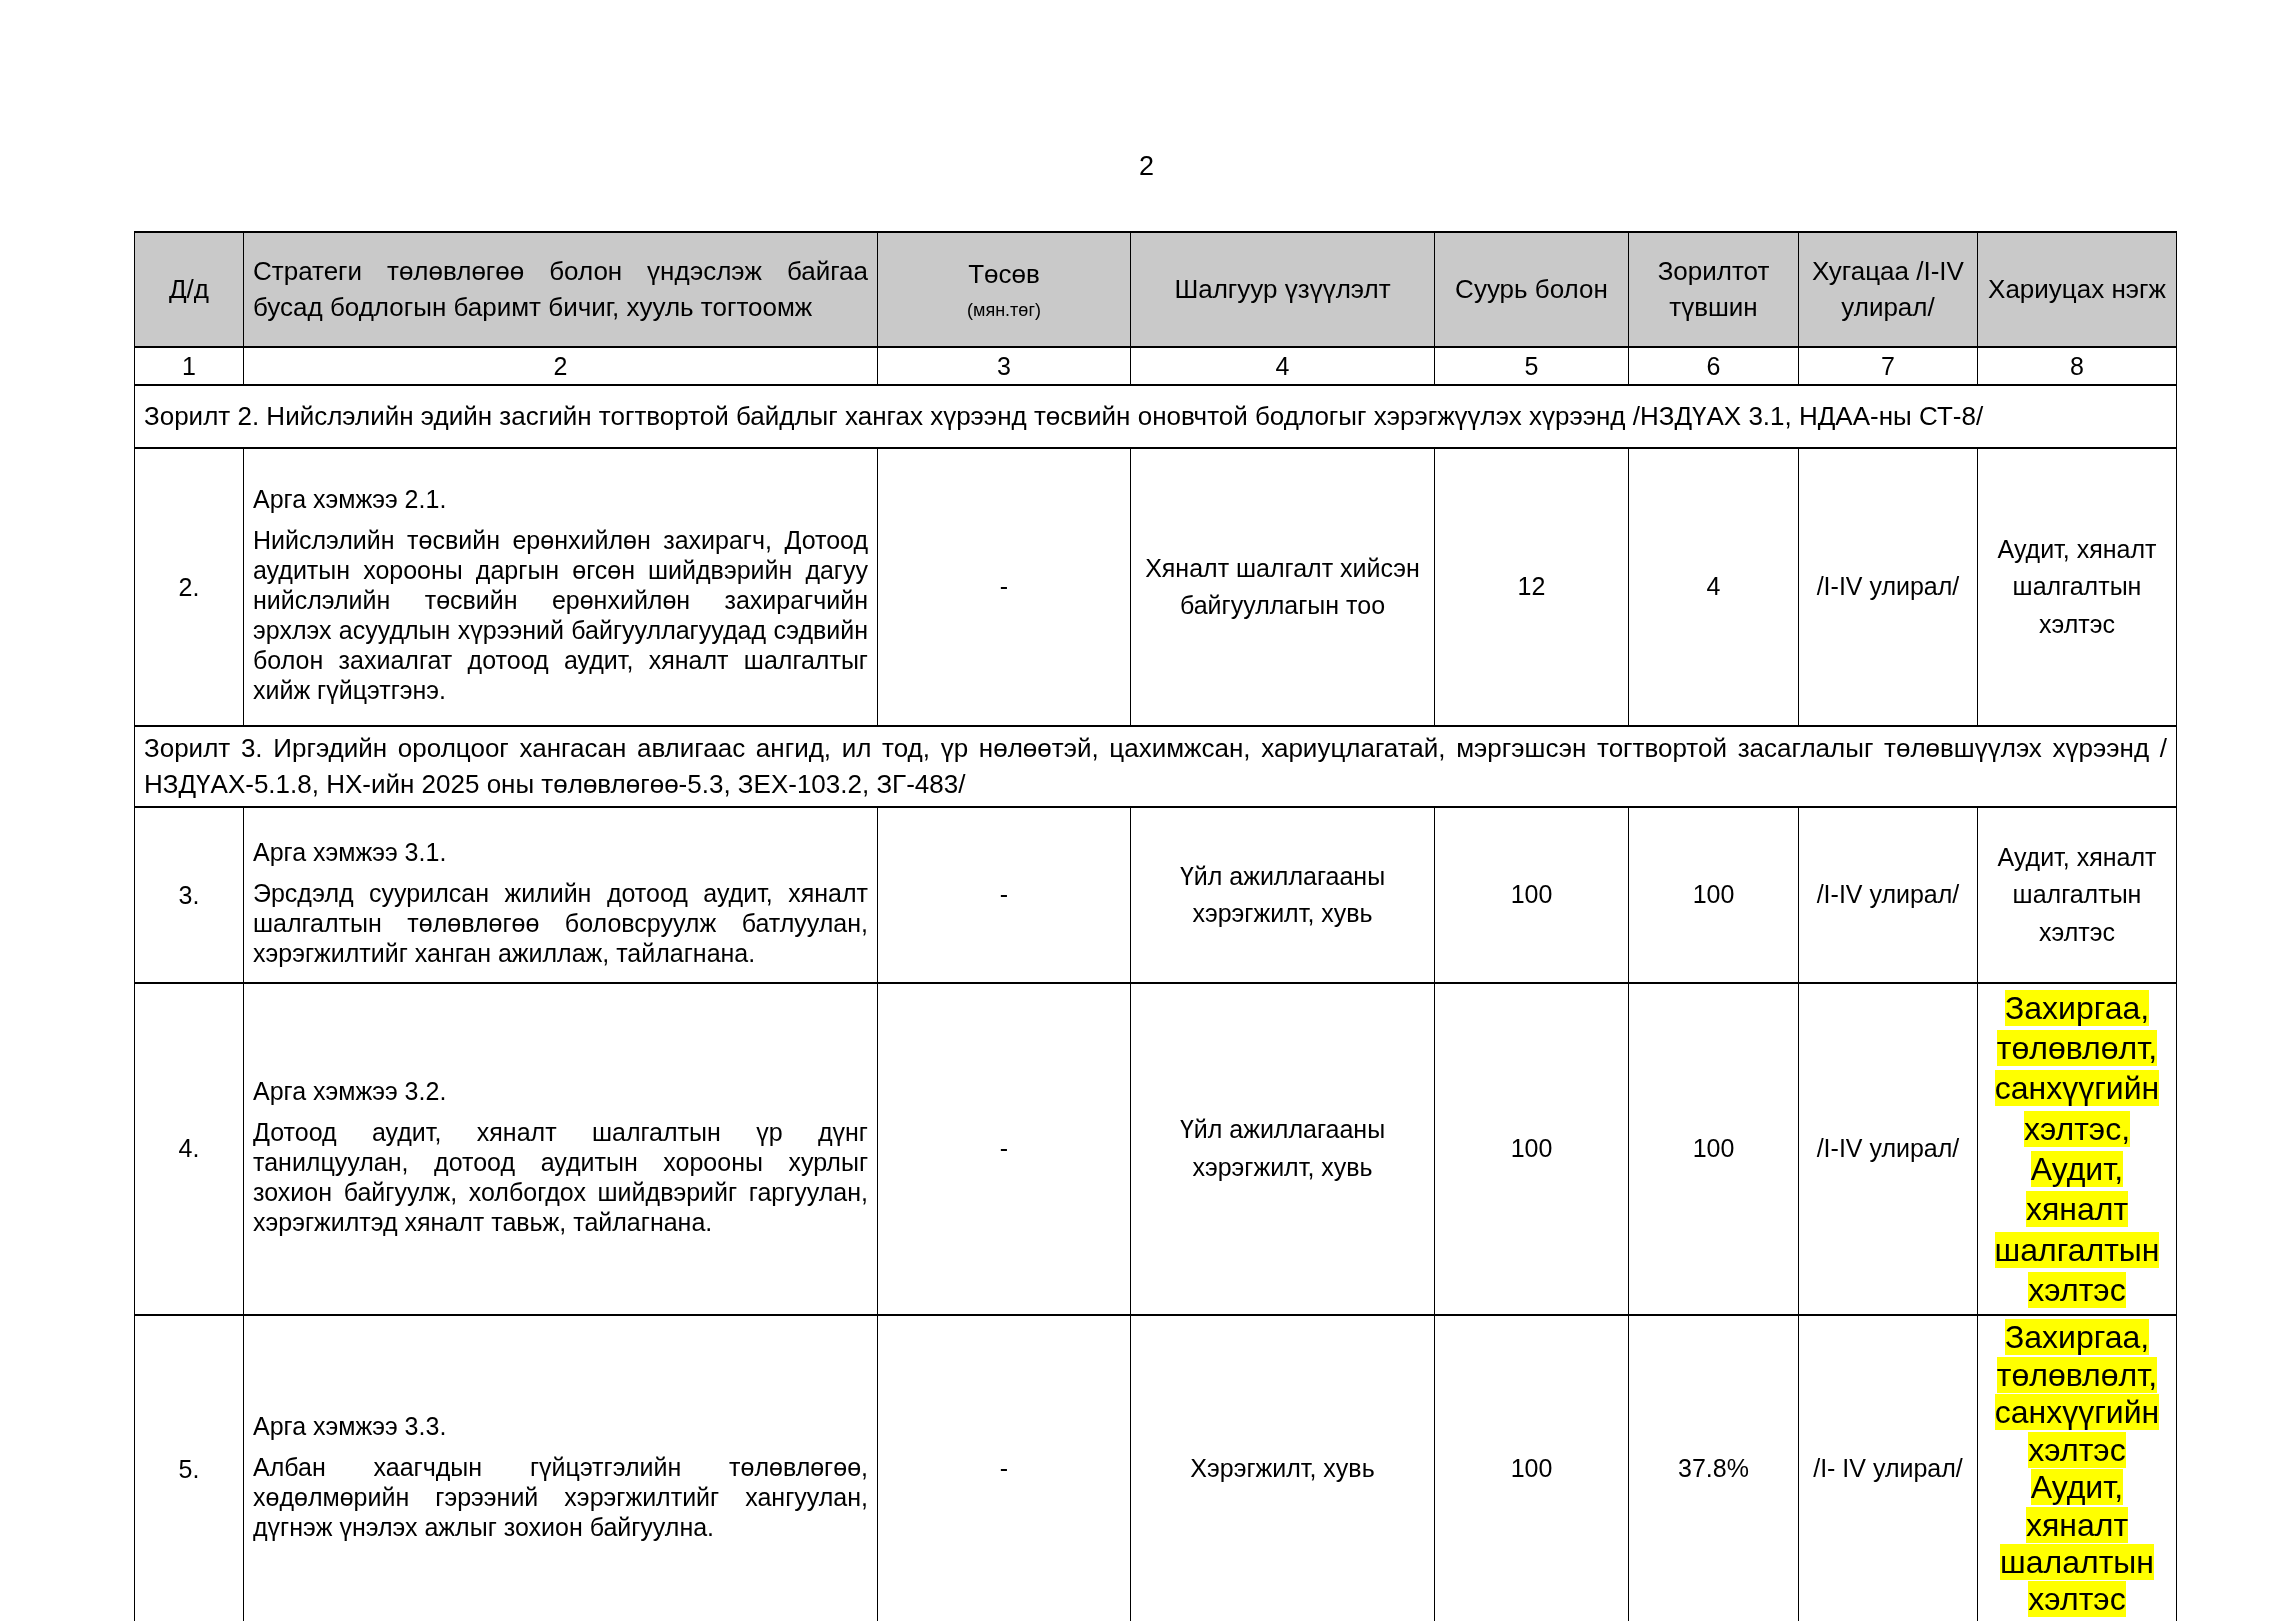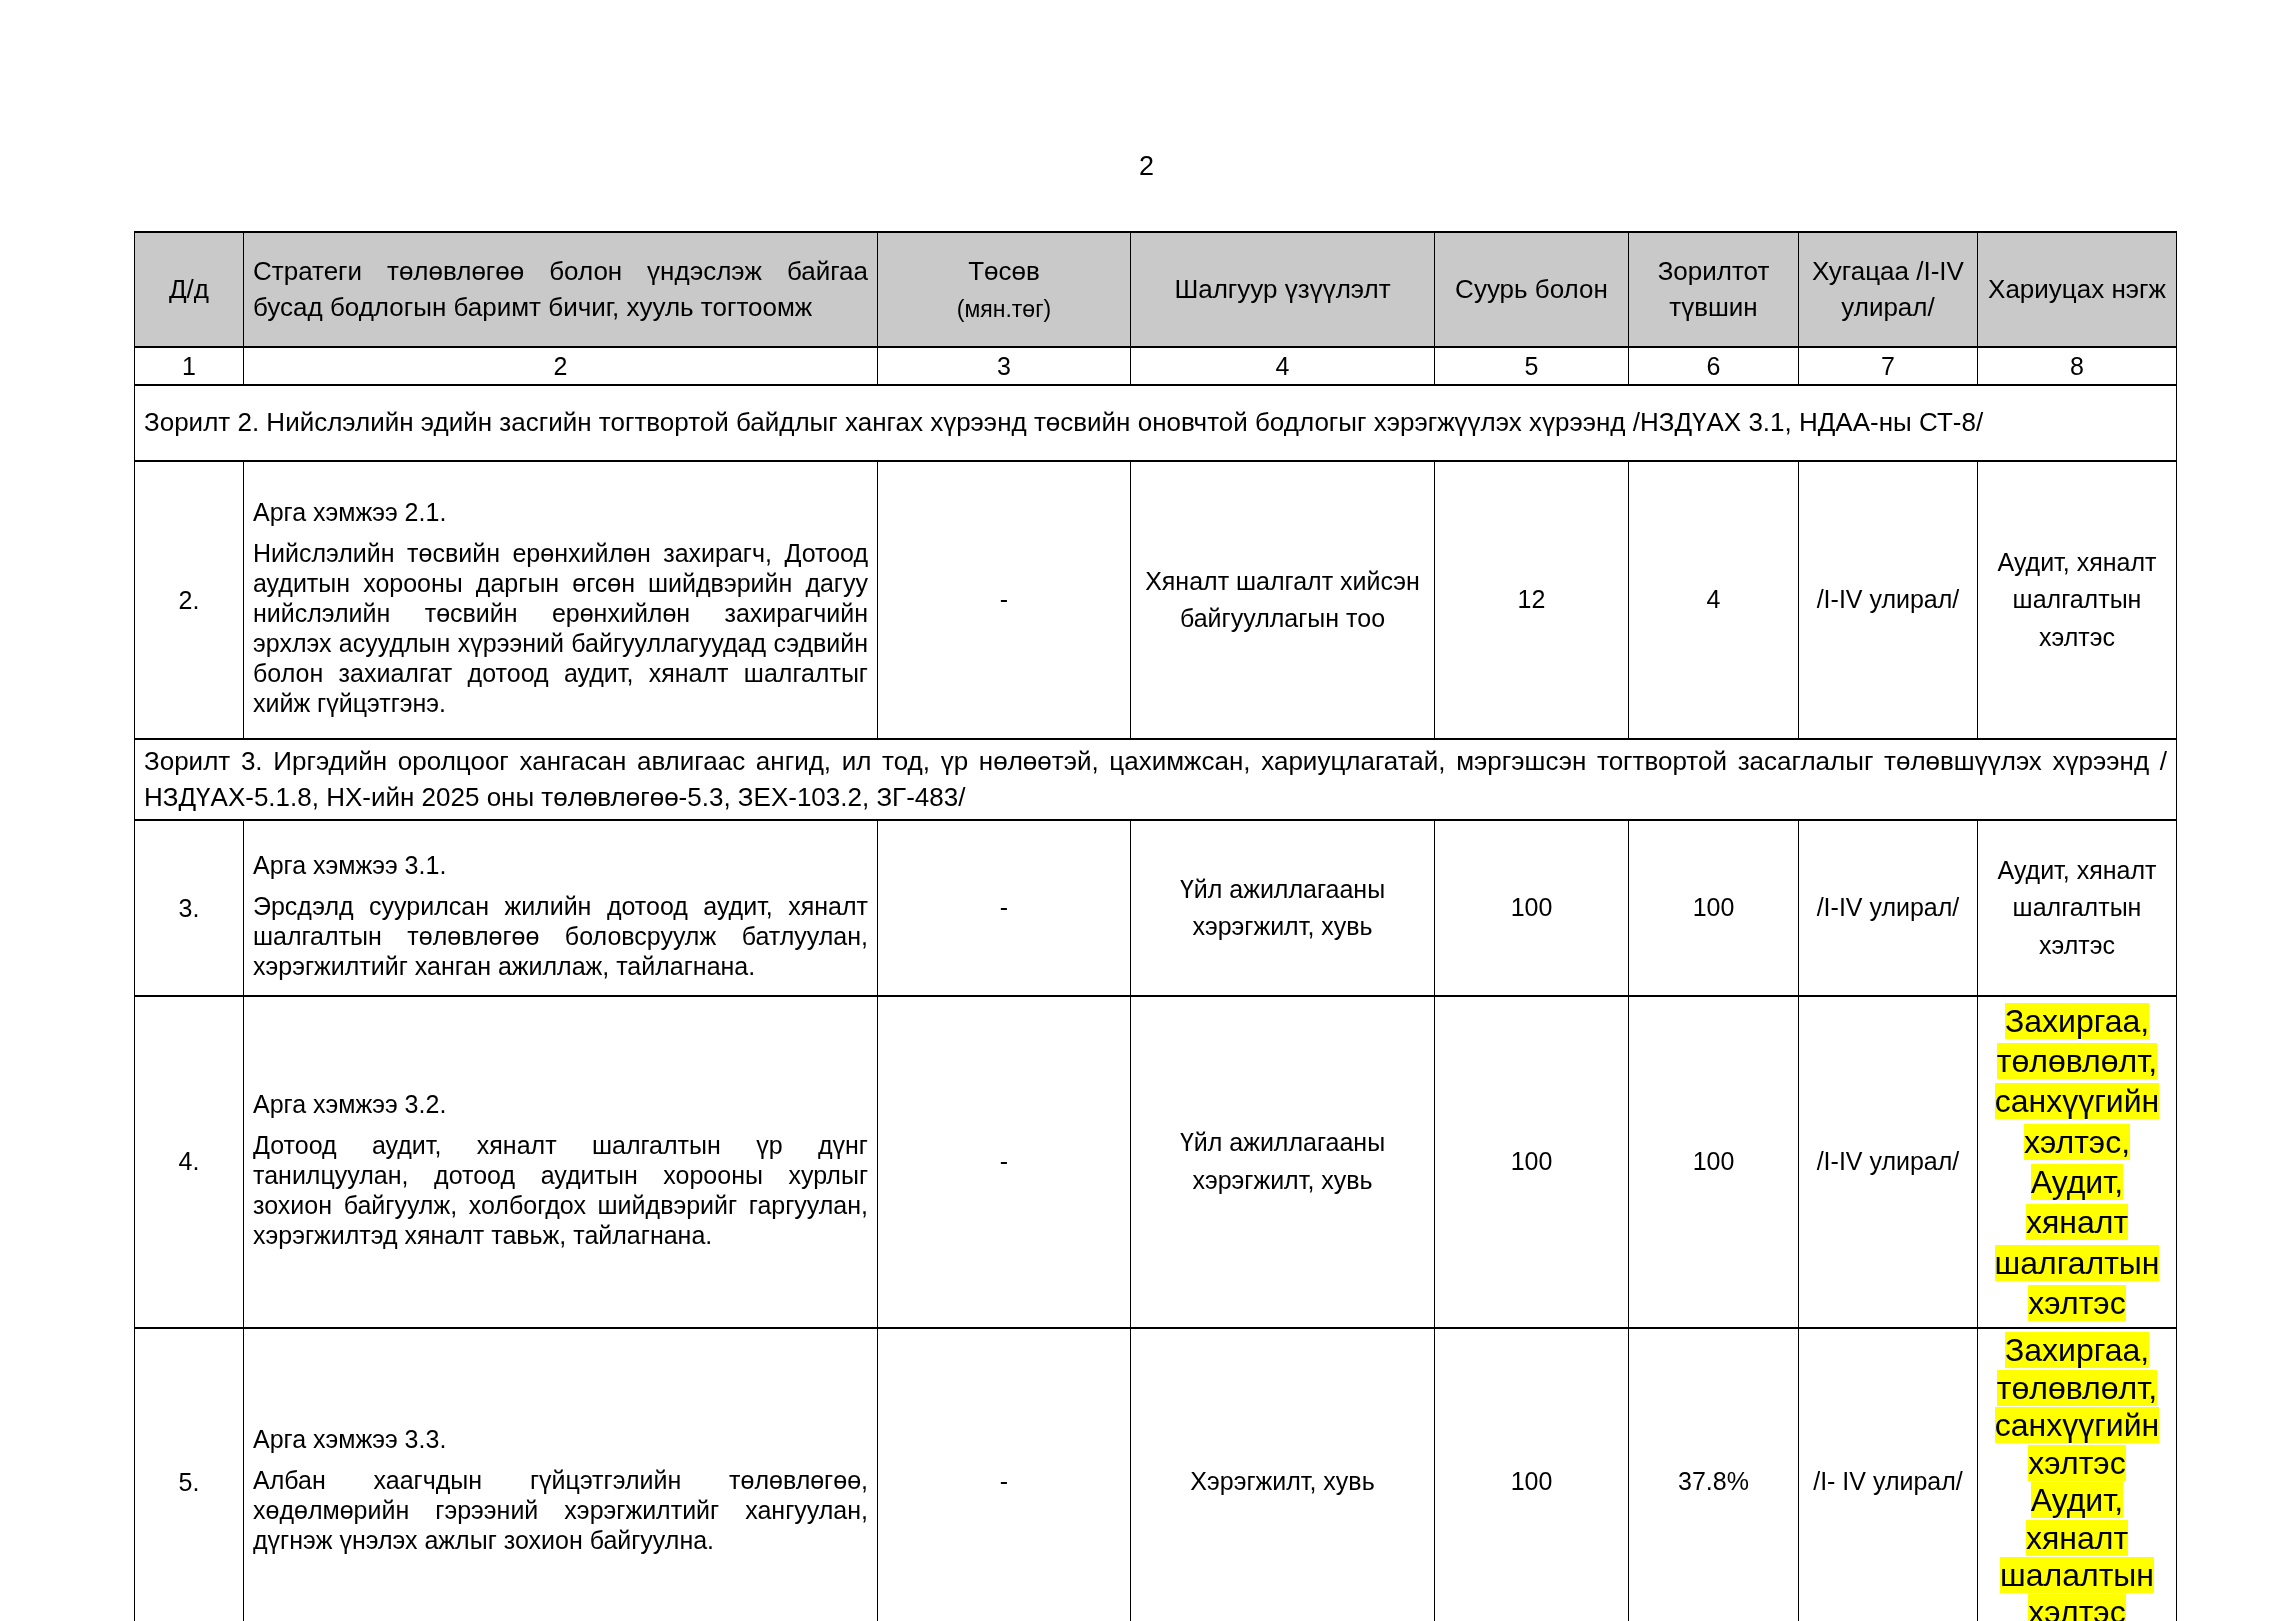--- a/index.html
+++ b/index.html
@@ -39,35 +39,35 @@
     border-right: 1.8px solid #000;
     border-top: 2.7px solid #000;
     border-bottom: 2.7px solid #000;
     padding: 3.6px 9px;
     vertical-align: middle;
     font-weight: normal;
     overflow: hidden;
   }
   tr.r-header { height: 115px; }
   tr.r-nums   { height: 32px; }
-  tr.r-goal2  { height: 76px; }
+  tr.r-goal2  { height: 63px; }
   tr.r-row2   { height: 278px; }
   tr.r-goal3  { height: 76px; }
   tr.r-row3   { height: 176px; }
   tr.r-row4   { height: 227px; }
   tr.r-row5   { height: 228px; }
 
   .hdr {
     background: #c9c9c9;
     text-align: center;
     font-size: 26px;
     line-height: 1.35;
   }
   .hdr-strategy { text-align: justify; padding-left: 12.5px; padding-right: 12.5px; }
-  .hdr-sub { font-size: 23px; display: block; margin-top: 5.4px; }
+  .hdr-sub { font-size: 18px; display: block; margin-top: 5.4px; }
   .colnum { text-align: center; font-size: 25px; padding: 0; }
   .goal-row td {
     font-weight: bold;
     font-size: 26px;
     line-height: 1.38;
     text-align: justify;
     padding: 7.2px 12.5px;
     vertical-align: middle;
   }
   .cell-no { text-align: center; }

